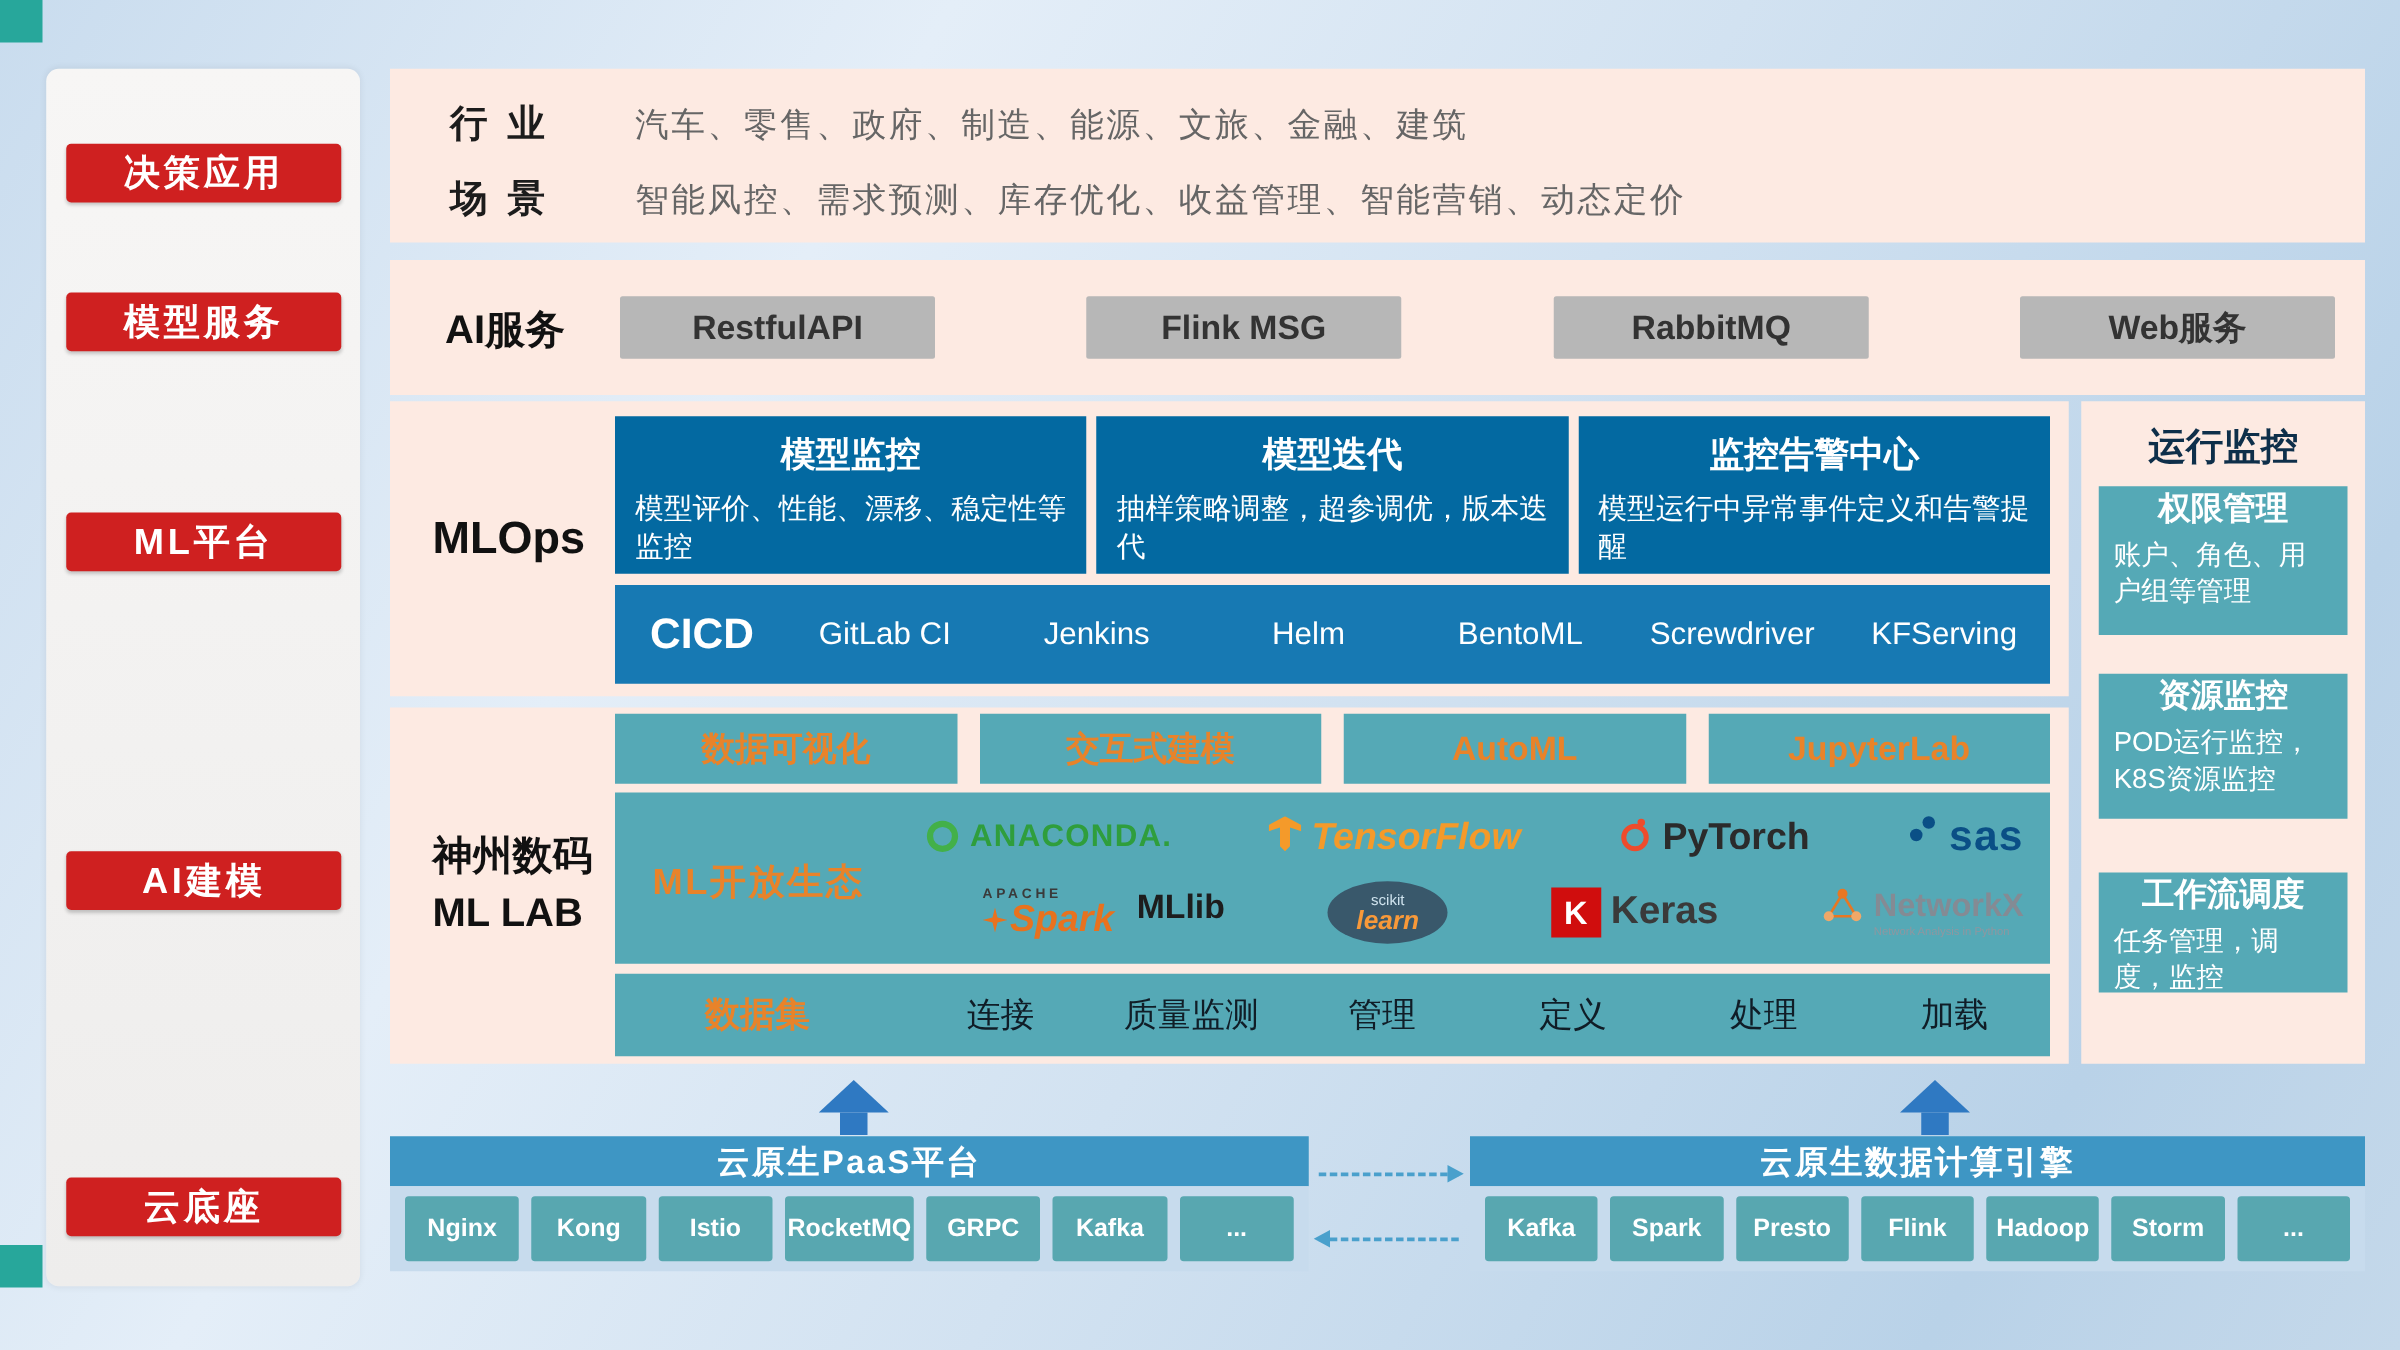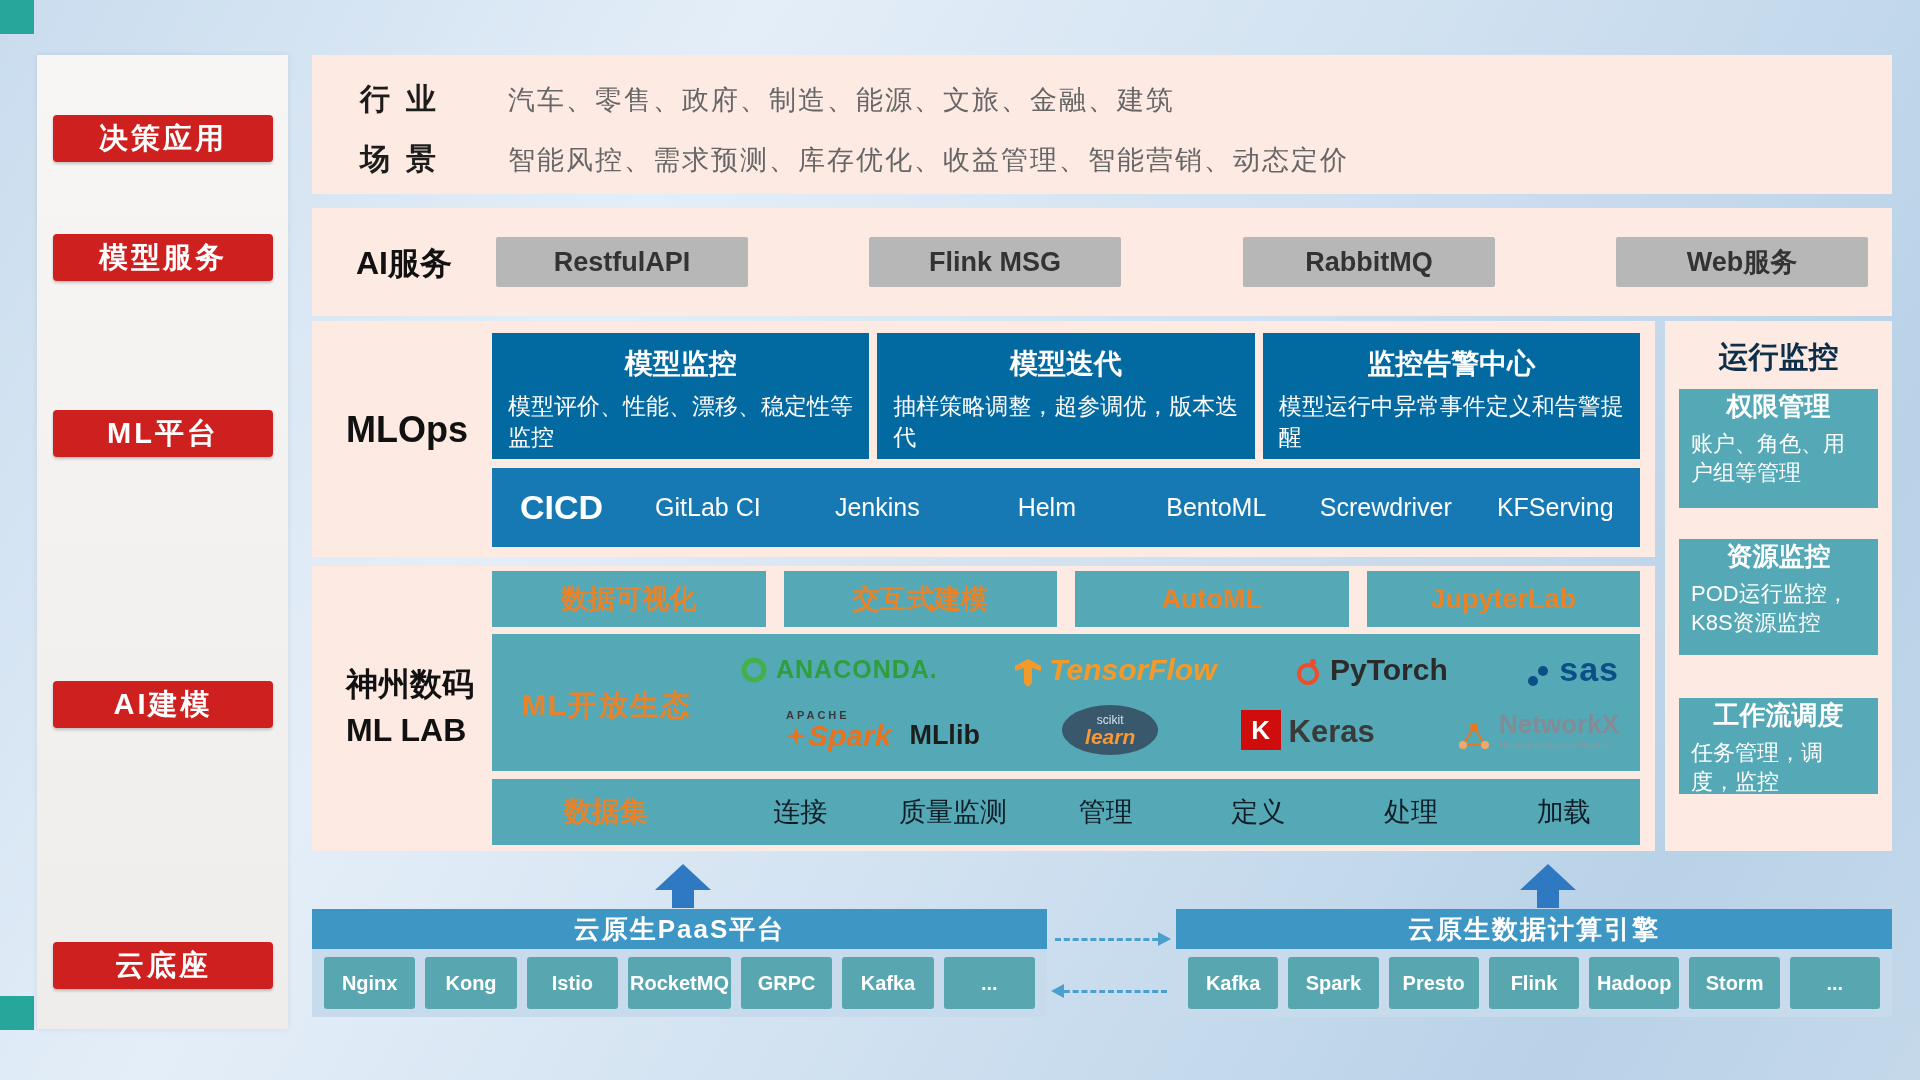--- a/index.html
+++ b/index.html
@@ -5,21 +5,21 @@
   html,body{margin:0;padding:0;}
   body{width:1920px;height:1080px;overflow:hidden;font-family:"Liberation Sans","DejaVu Sans",sans-serif;}
   .stage{position:relative;width:1920px;height:1080px;
     background:linear-gradient(120deg,#c9dcee 0%,#e4eef8 30%,#d2e2f1 55%,#b9d2e8 85%,#c4d8ea 100%);}
   .corner{position:absolute;width:34px;height:34px;background:#27a79b;}
   .corner.tl{left:0;top:0;}
   .corner.bl{left:0;top:996px;}
 
   
   .sidebar{position:absolute;left:37px;top:55px;width:251px;height:974px;
-    background:linear-gradient(180deg,#f7f6f5,#eeedec);box-shadow:0 0 6px rgba(0,0,0,.08);}
+    background:linear-gradient(180deg,#f7f6f5,#eeedec);box-shadow:0 0 6px rgba(0,0,0,.08);border-radius:10px;}
   .red-btn{position:absolute;left:16px;width:220px;height:47px;background:#cf2020;color:#fff;
     font-weight:bold;font-size:29px;letter-spacing:3px;display:flex;align-items:center;justify-content:center;
     border-radius:4px;box-shadow:0 2px 3px rgba(0,0,0,.2);}
   .rb0{top:60px;} .rb1{top:179px;} .rb2{top:355px;} .rb3{top:626px;} .rb4{top:887px;}
 
   .panel{position:absolute;background:#fdeae2;}
   #p-industry{left:312px;top:55px;width:1580px;height:139px;}
   #p-service{left:312px;top:208px;width:1580px;height:108px;}
   #p-mlops{left:312px;top:321px;width:1343px;height:236px;}
   #p-mllab{left:312px;top:566px;width:1343px;height:285px;}
@@ -50,21 +50,21 @@
 
   
   .lab-label{position:absolute;left:34px;top:95px;font-size:32px;font-weight:bold;color:#111;line-height:1.45;}
   .lab-tools{position:absolute;left:180px;top:5px;width:1148px;display:flex;gap:18px;}
   .lab-tool{flex:1;height:56px;background:#55a9b6;color:#e8832a;font-weight:bold;font-size:27px;
     display:flex;align-items:center;justify-content:center;}
   .eco-box{position:absolute;left:180px;top:68px;width:1148px;height:137px;background:#55a9b6;}
   .eco-label{position:absolute;left:30px;top:52px;font-size:29px;font-weight:bold;color:#e8832a;letter-spacing:2px;}
   .eco-logos{position:absolute;left:240px;top:0;width:895px;height:100%;display:flex;flex-direction:column;justify-content:space-evenly;}
   .eco-row{display:flex;align-items:center;justify-content:space-between;padding:0 8px;}
-  .logo{display:flex;align-items:flex-end;gap:8px;}
+  .logo{display:flex;align-items:flex-start;gap:8px;}
   .anaconda-txt{color:#2f9e3c;font-weight:bold;font-size:25px;letter-spacing:1px;}
   .tf-txt{color:#f49a2a;font-weight:bold;font-size:30px;font-style:italic;}
   .pt-txt{color:#2b2b2b;font-weight:bold;font-size:30px;}
   .sas-txt{color:#0a4f86;font-weight:bold;font-size:34px;letter-spacing:1px;}
   .spark-stack{display:flex;flex-direction:column;line-height:1;margin-left:46px;}
   .apache-txt{font-size:11px;color:#3a3a3a;letter-spacing:3px;font-weight:bold;}
   .spark-txt{color:#e8721e;font-weight:bold;font-style:italic;font-size:30px;display:flex;align-items:center;gap:2px;}
   .mllib-txt{color:#1d1d1d;font-weight:bold;font-size:27px;margin-left:10px;}
   .scikit-badge{width:96px;height:50px;border-radius:50%;background:#39586b;display:flex;flex-direction:column;
     align-items:center;justify-content:center;line-height:1;}

